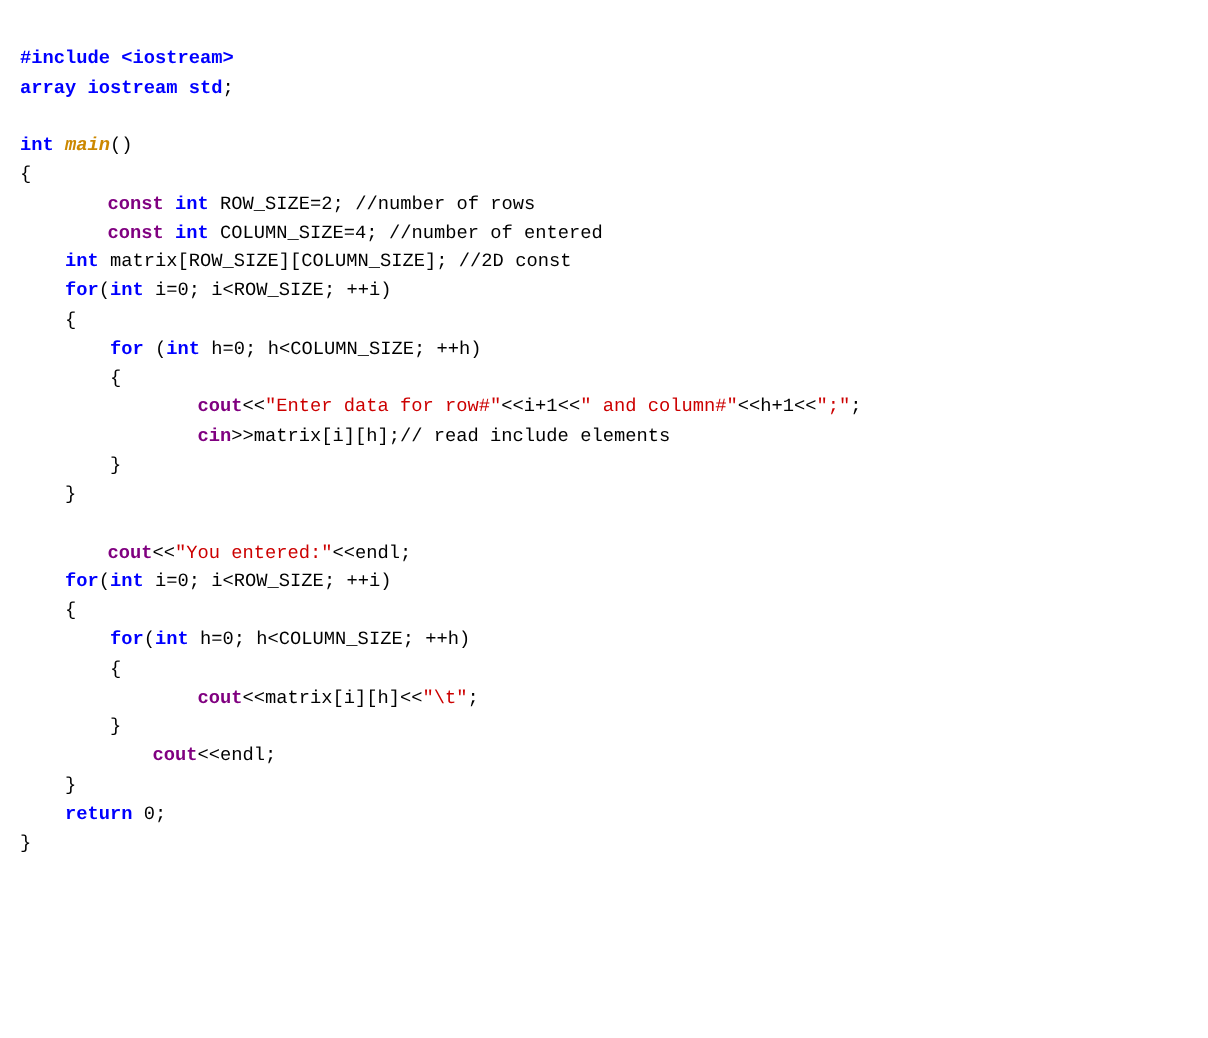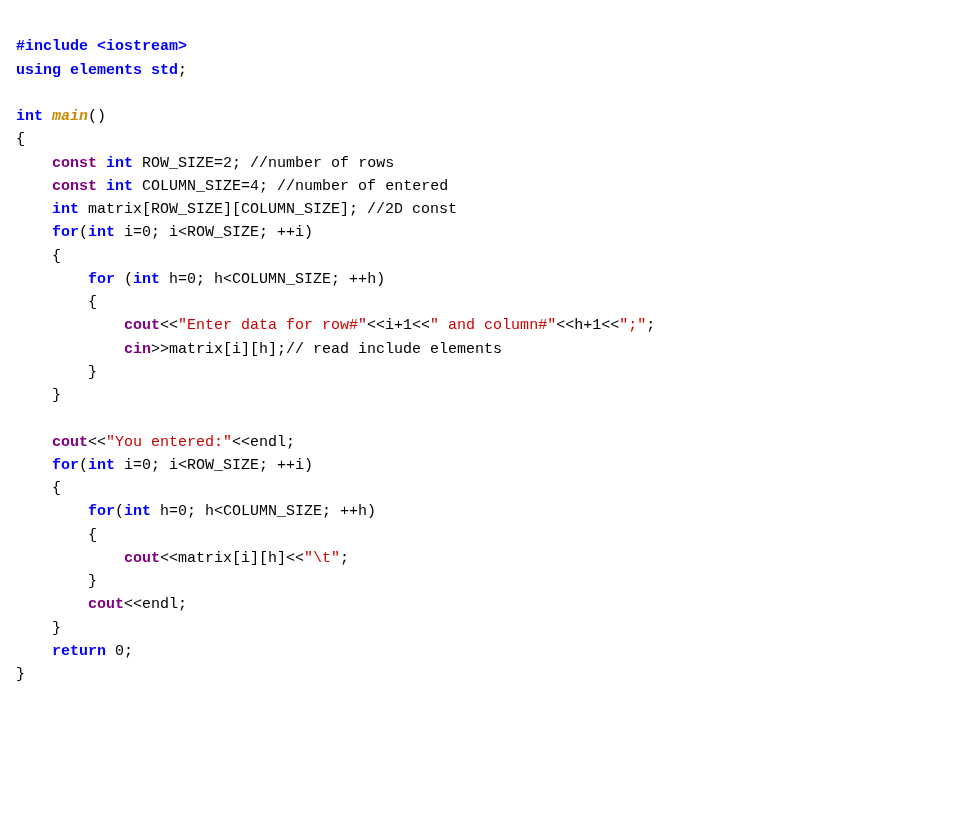--- a/index.html
+++ b/index.html
@@ -17,33 +17,33 @@
       color: #000000;
     }
 
     .code-block {
       white-space: pre;
       display: block;
     }
 
     
     .c-blue { color: #0000ff; font-weight: bold; text-align: center; }
-    .c-purple { color: #800080; font-weight: bold; }
+    .c-purple { color: #800080; font-weight: bold; margin-left: 34px; }
     .c-green { color: #000000; }
     .c-black { color: #000000; }
     .c-orange { color: #cc8800; font-weight: bold; font-style: italic; }
     .c-red { color: #cc0000; }
   </style>
 </head>
 <body>
 
 <div>
   <div class="code-block">
 <span><span class="c-blue">#include</span> <span class="c-blue">&lt;iostream&gt;</span></span>
-<span><span class="c-blue">using</span> <span class="c-blue">elements</span> <span class="c-blue">std</span><span class="c-black">;</span></span>
+<span><span class="c-blue">array</span> <span class="c-blue">iostream</span> <span class="c-blue">std</span><span class="c-black">;</span></span>
 <span></span>
 <span><span class="c-blue">int</span> <span class="c-orange">main</span><span class="c-black">()</span></span>
 <span><span class="c-black">{</span></span>
 <span>    <span class="c-purple">const</span> <span class="c-blue">int</span> <span class="c-black">ROW_SIZE=2; </span><span class="c-green">//number of rows</span></span>
 <span>    <span class="c-purple">const</span> <span class="c-blue">int</span> <span class="c-black">COLUMN_SIZE=4; </span><span class="c-green">//number of entered</span></span>
 <span>    <span class="c-blue">int</span> <span class="c-black">matrix[ROW_SIZE][COLUMN_SIZE]; </span><span class="c-green">//2D const</span></span>
 <span>    <span class="c-blue">for</span><span class="c-black">(</span><span class="c-blue">int</span> <span class="c-black">i=0; i&lt;ROW_SIZE; ++i)</span></span>
 <span>    <span class="c-black">{</span></span>
 <span>        <span class="c-blue">for</span> <span class="c-black">(</span><span class="c-blue">int</span> <span class="c-black">h=0; h&lt;COLUMN_SIZE; ++h)</span></span>
 <span>        <span class="c-black">{</span></span>

